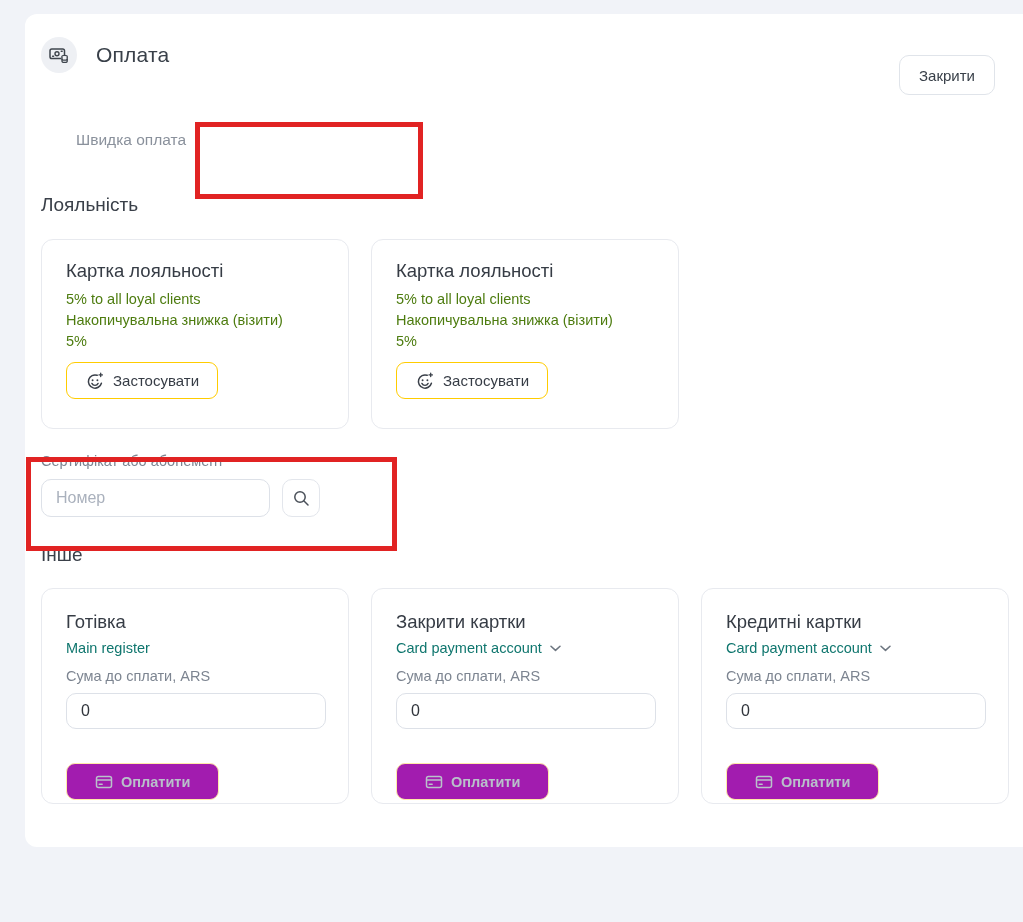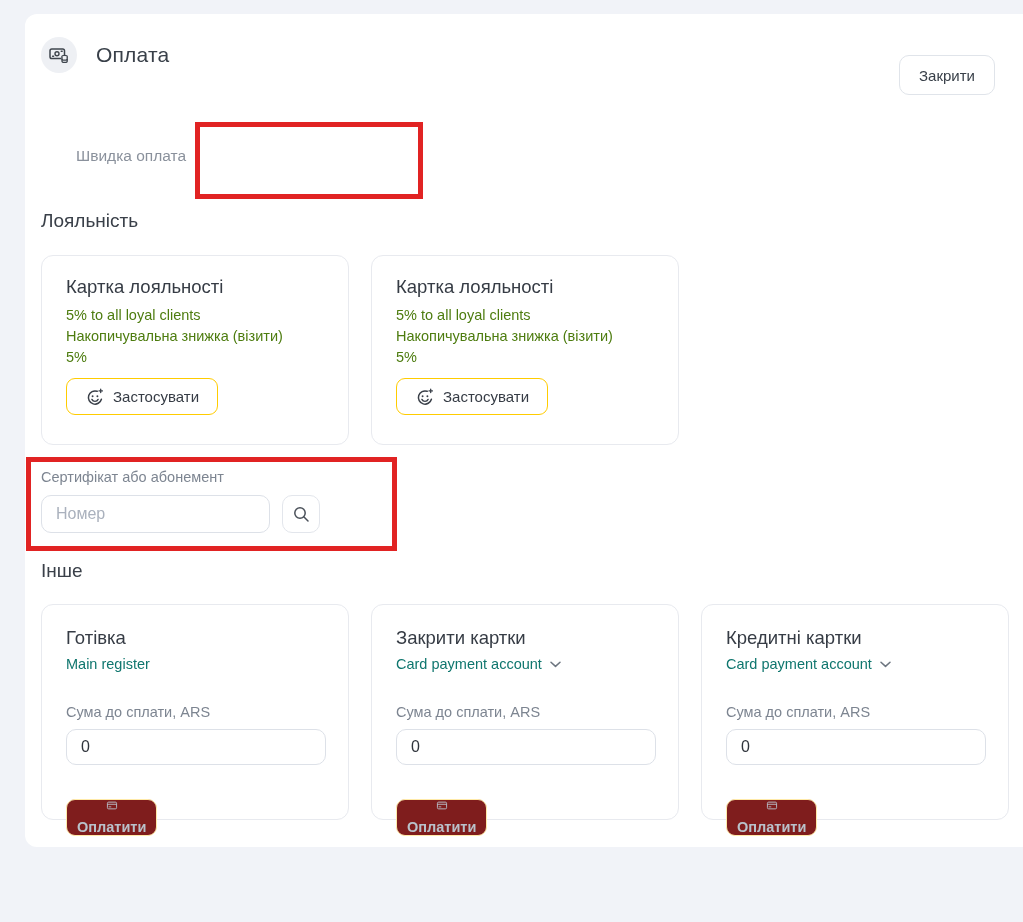--- a/index.html
+++ b/index.html
@@ -29,21 +29,21 @@
   .page-title { font-size:21px; font-weight:500; color:#394049; letter-spacing:.2px; }
   .close-btn {
     position:absolute; top:23px; right:40px;
     height:40px; padding:0 19px;
     background:#fff; border:1px solid #e0e4ea; border-radius:10px;
     font-size:15px; color:#394049; font-family:inherit; cursor:pointer;margin-top:18px;
   }
   
   .tabs { display:flex; align-items:flex-end; gap:20px; margin-top:58px; padding-left:35px; }
   .tab { font-size:15.5px; padding-bottom:19px; cursor:pointer; }
-  .tab.inactive { color:#8a919c;margin-top:16px; }
+  .tab.inactive { color:#8a919c; }
   .tab.active {
     color:#363c45; padding-left:9px; padding-right:9px; padding-bottom:15px;
     border-bottom:4px solid #ffc400;
   }
   
   .section-heading { font-size:19px; font-weight:400; color:#3a4049; }
   .heading-loyalty { margin-top:26px; }
   .heading-other   { margin-top:27px; }
   
   .grid { display:grid; grid-template-columns:repeat(3,308px); gap:22px; }
@@ -75,31 +75,31 @@
   .cert-input::placeholder { color:#aab1bd; }
   .search-btn {
     width:38px; height:38px; border:1px solid #e3e6ec; border-radius:10px;
     background:#fff; display:flex; align-items:center; justify-content:center; cursor:pointer;
   }
   
   .account-line { margin-top:7px; display:flex; align-items:center; gap:8px;
                   font-size:14.5px; color:#80879?; }
   .account-text { font-size:14.5px; color:#0f766e; }
   .account-dropdown { cursor:pointer; }
-  .amount-label { margin-top:32px; font-size:14.5px; color:#7d8591; }
+  .amount-label { margin-top:12px; font-size:14.5px; color:#7d8591; }
   .amount-input {
     margin-top:9px; width:260px; height:36px;
     border:1px solid #dde1e8; border-radius:10px;
     padding:0 14px; font-size:16px; color:#30353c; font-family:inherit; outline:none;
   }
   .pay-btn {
     margin-top:34px; display:inline-flex; align-items:center; gap:8px;
-    height:37px; padding:0 10px;
-    background:#7f1d1d; border:1.5px solid #ffeaa8; border-radius:9px;
-    font-size:14.5px; font-weight:700; color:#b9c1ca; font-family:inherit; cursor:default;flex-direction:column;
+    height:37px; padding:0 28px;
+    background:#a21caf; border:1.5px solid #ffeaa8; border-radius:9px;
+    font-size:14.5px; font-weight:700; color:#b9c1ca; font-family:inherit; cursor:default;
   }
   
   .annotation-box {
     position:absolute; border:5px solid #e12323; pointer-events:none; z-index:20;
   }
   #annotation-tab  { left:195px; top:122px; width:228px; height:77px; }
   #annotation-cert { left:26px;  top:457px; width:371px; height:94px; }
   svg { display:block; }
 </style>
 </head>

